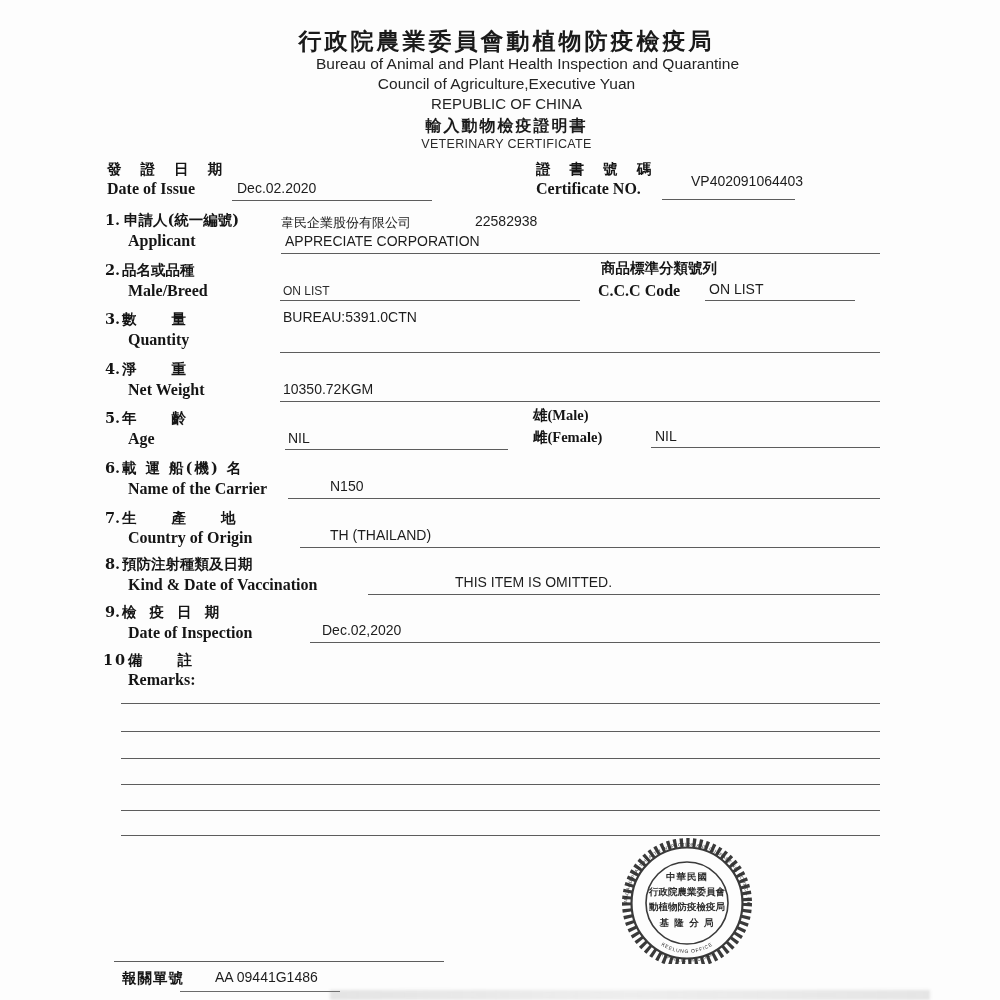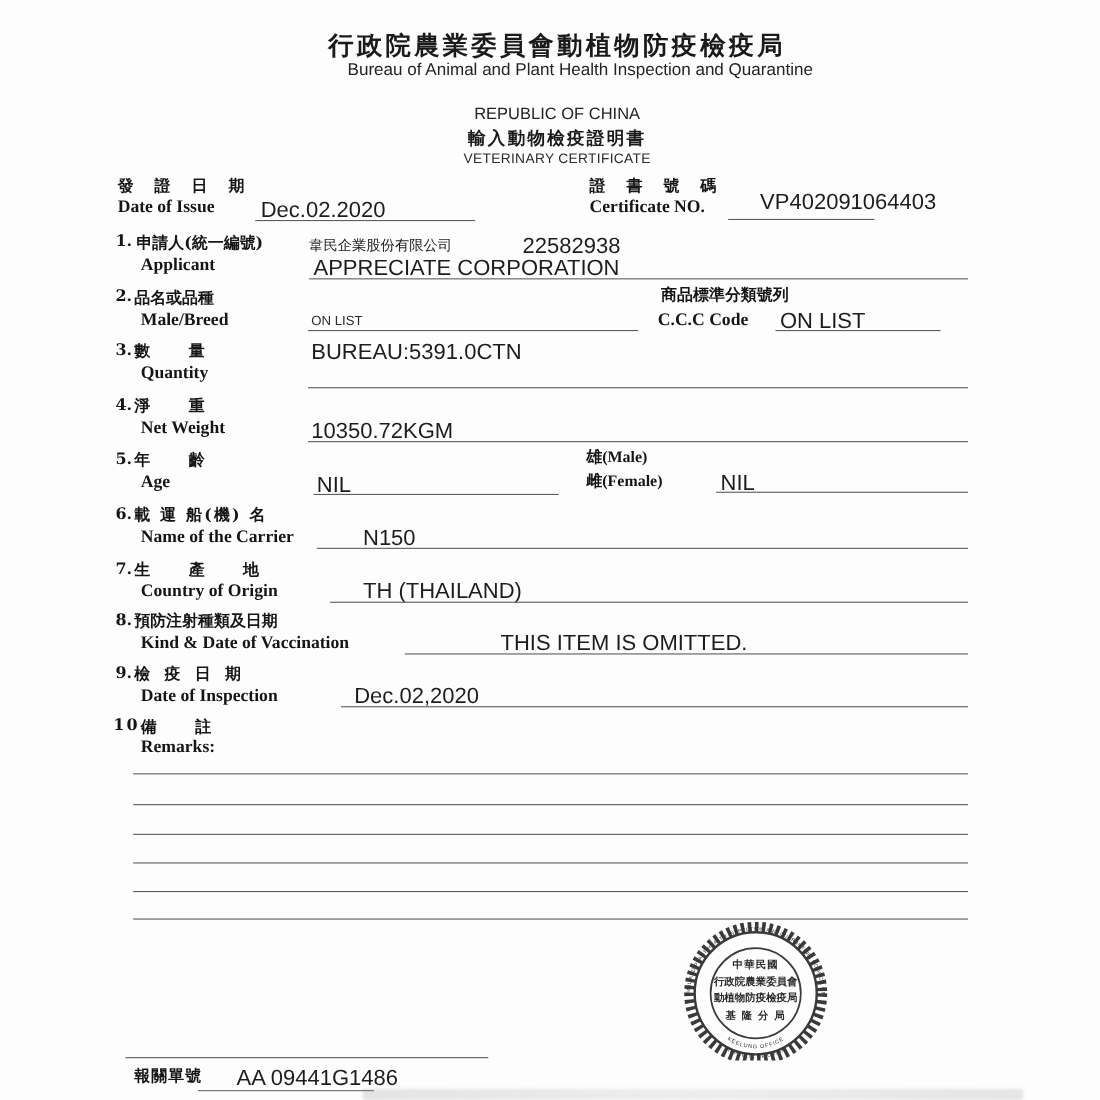--- a/index.html
+++ b/index.html
@@ -44,21 +44,21 @@
   }
   .lbl-en {
     position: absolute;
     font-family: "Liberation Serif", serif;
     font-weight: bold; font-size: 16px;
     white-space: nowrap; color: #151515;
   }
   .val {
     position: absolute;
     font-family: "Liberation Sans", sans-serif;
-    font-size: 20px; white-space: nowrap; color: #1d1d1d;
+    font-size: 14px; white-space: nowrap; color: #1d1d1d;
   }
   .val-sm {
     position: absolute;
     font-family: "Liberation Sans", sans-serif;
     font-size: 12px; white-space: nowrap; color: #2b2b2b;
   }
   .val-cn {
     position: absolute;
     font-family: "DejaVu Serif", serif;
     font-size: 13px; white-space: nowrap; color: #1d1d1d;
@@ -91,20 +91,21 @@
     opacity: .75;
   }
 </style>
 </head>
 <body>
 
 <div id="page">
 
   <div class="hdr hdr-cn-main">行政院農業委員會動植物防疫檢疫局</div>
   <div class="hdr hdr-en1">Bureau of Animal and Plant Health Inspection and Quarantine</div>
+  <div class="hdr hdr-en2">Council of Agriculture,Executive Yuan</div>
   <div class="hdr hdr-en3">REPUBLIC OF CHINA</div>
   <div class="hdr hdr-cn-sub">輸入動物檢疫證明書</div>
   <div class="hdr hdr-en4">VETERINARY CERTIFICATE</div>
 
   <div class="lbl-cn" style="left:107px; top:160px; letter-spacing:7px;">發 證 日 期</div>
   <div class="lbl-en" style="left:107px; top:180px;">Date of Issue</div>
   <div class="val" style="left:237px; top:180px;">Dec.02.2020</div>
   <div class="rule" style="left:232px; top:200px; width:200px;"></div>
 
   <div class="lbl-cn" style="left:536px; top:160px; letter-spacing:7px;">證 書 號 碼</div>

